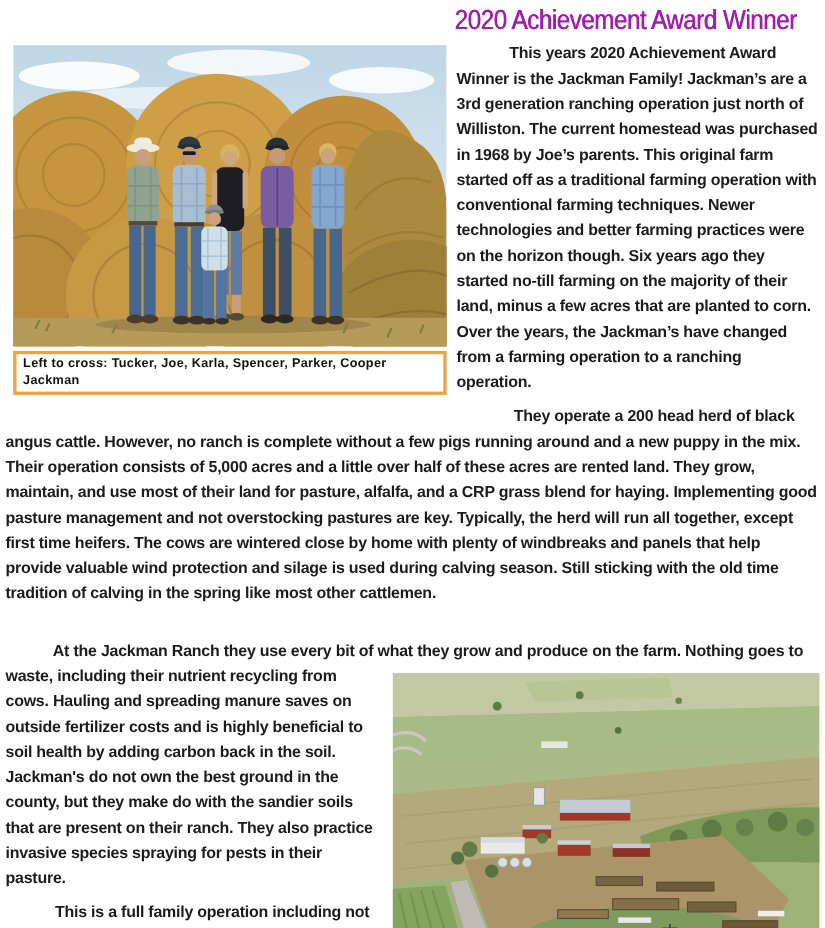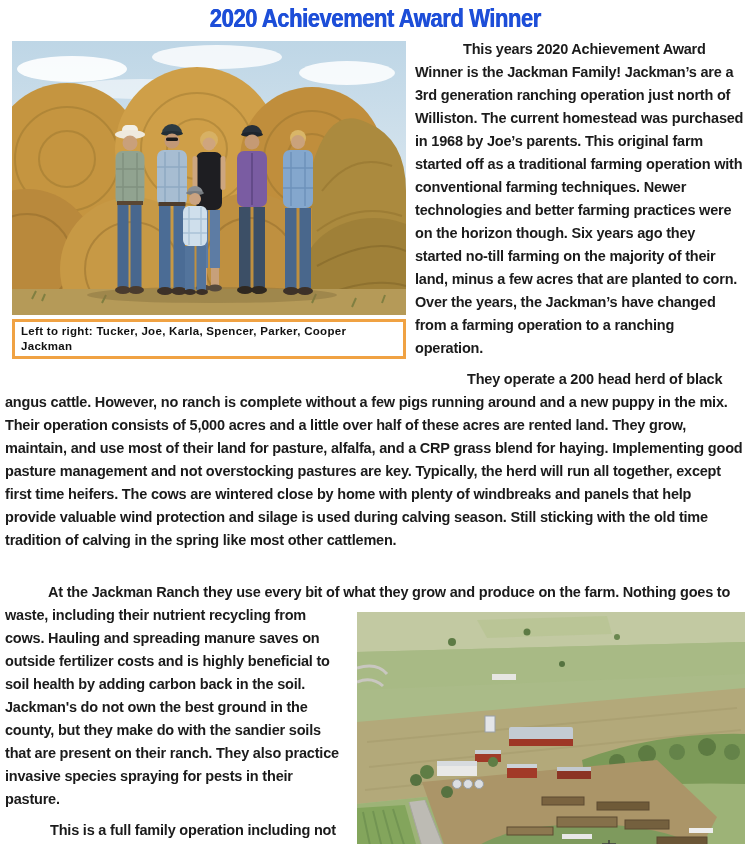--- a/index.html
+++ b/index.html
@@ -3,22 +3,22 @@
 <meta charset="utf-8">
 <style>
   html,body{margin:0;padding:0;background:#ffffff;}
   body{
     width:750px;height:844px;overflow:hidden;position:relative;
     font-family:"Liberation Sans",sans-serif;
     -webkit-font-smoothing:antialiased;
   }
   .page{width:750px;height:844px;padding:0 5px;box-sizing:border-box;}
   h1.title{
-    margin:3px 0 2px 0;text-align:center;font-size:25px;line-height:30px;
-    font-weight:700;color:#1d4ed8;
+    margin:3px 0 2px 0;text-align:right;font-size:25px;line-height:30px;
+    font-weight:400;color:#a21caf;
   }
   h1.title .squeeze{
     display:inline-block;transform:scaleX(0.88);transform-origin:center;
     letter-spacing:-0.5px;
     text-shadow:0.6px 0 0 currentColor;
   }
   .article{
     font-size:14.5px;font-weight:bold;color:#1b1b1b;
     line-height:23px;letter-spacing:-0.2px;
   }
@@ -148,21 +148,21 @@
           <circle cx="286" cy="97" r="8" fill="#d9b668"></circle>
           <circle cx="286" cy="101" r="7" fill="#caa27b"></circle>
           <rect x="271" y="109" width="30" height="58" rx="7" fill="#84a7cd"></rect>
           <path d="M279,111 v54 M293,111 v54 M271,127 h30 M271,147 h30" stroke="#6d92bb" stroke-width="1.5"></path>
           <rect x="273" y="167" width="11.5" height="80" fill="#49678c"></rect>
           <rect x="287.5" y="167" width="11.5" height="80" fill="#49678c"></rect>
           <ellipse cx="279" cy="250" rx="8" ry="4" fill="#3d3128"></ellipse>
           <ellipse cx="293" cy="250" rx="8" ry="4" fill="#3d3128"></ellipse>
         </g>
       </svg>
-      <figcaption>Left to right: Tucker, Joe, Karla, Spencer, Parker, Cooper Jackman</figcaption>
+      <figcaption>Left to cross: Tucker, Joe, Karla, Spencer, Parker, Cooper Jackman</figcaption>
     </figure>
 
     <p class="p1">This years 2020 Achievement Award Winner is the Jackman Family! Jackman’s are a 3rd generation ranching operation just north of Williston. The current homestead was purchased in 1968 by Joe’s parents. This original farm started off as a traditional farming operation with conventional farming techniques. Newer technologies and better farming practices were on the horizon though. Six years ago they started no-till  farming on the majority of their land, minus a few acres that are planted to corn. Over the years, the Jackman’s have changed from a farming operation to a ranching operation.</p>
 
     <p class="p2">They operate a 200 head herd of black angus cattle. However, no ranch is complete without a few pigs running around and a new puppy in the mix. Their operation consists of 5,000 acres and a little over half of these acres are rented land.  They grow, maintain, and use most of their land for pasture, alfalfa, and a CRP grass blend for haying. Implementing good pasture management and not overstocking pastures are key. Typically, the herd will run all together, except first time heifers. The cows are wintered close by home with plenty of windbreaks and panels that help provide valuable wind protection and silage is used during calving season. Still sticking with the old time tradition of calving in the spring like most other cattlemen.</p>
 
     <p class="p3"><span>At the Jackman Ranch they use every bit of what they grow and produce on the farm. Nothing goes to waste, </span><span class="fig-aerial">
           <svg viewBox="0 0 388 314" aria-hidden="true">
         <rect width="388" height="314" fill="#aabb88"></rect>
         <polygon points="0,0 388,0 388,30 0,40" fill="#c2c9a2"></polygon>

